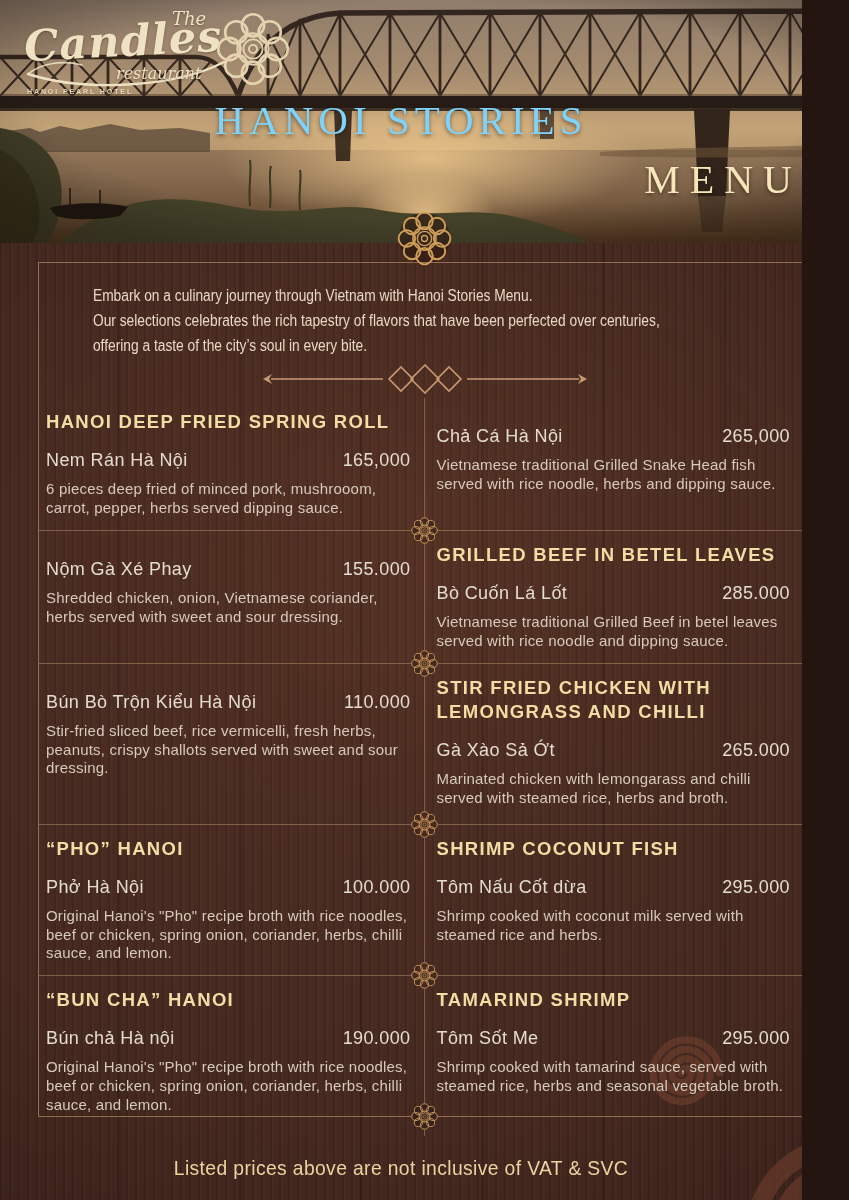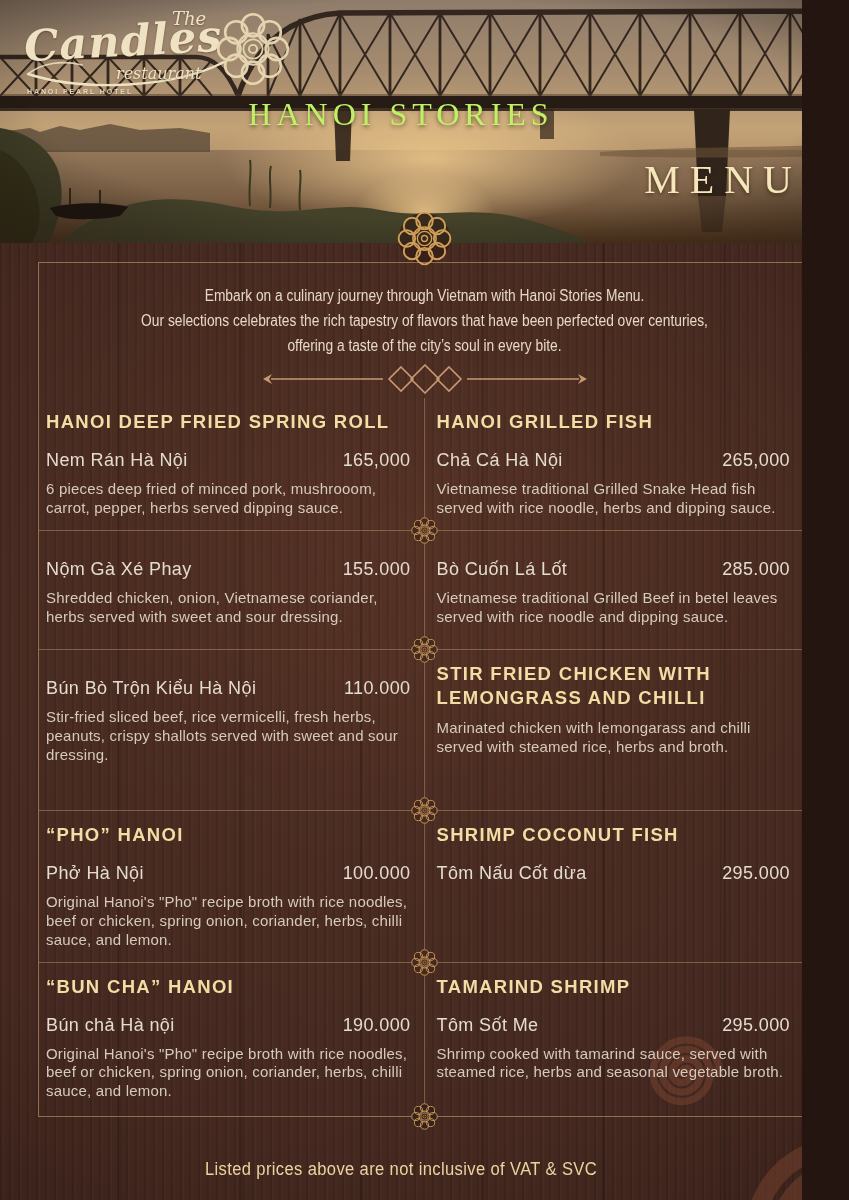--- a/index.html
+++ b/index.html
@@ -26,34 +26,34 @@
   .brand-rest{position:absolute;left:92px;top:56px;font-family:"DejaVu Serif",serif;
               font-style:italic;font-size:16px;}
   .brand-swirl{position:absolute;left:0;top:44px;width:205px;height:40px;}
   .brand-hotel{position:absolute;left:3px;top:80px;font-size:7px;letter-spacing:1.9px;
                opacity:.9;font-weight:bold;}
 
   .logo-seal{position:absolute;top:12px;left:216px;width:74px;height:74px;
              color:#e9d9b4;opacity:.95;}
 
   .page-title{position:absolute;top:96px;left:0;right:0;text-align:center;
-      font-family:"Liberation Serif",serif;font-size:32px;letter-spacing:5px;
-      color:#bef264;text-shadow:0 2px 4px rgba(40,20,10,.55);}
+      font-family:"Liberation Serif",serif;font-size:41px;letter-spacing:5px;
+      color:#7dd3fc;text-shadow:0 2px 4px rgba(40,20,10,.55);}
   .page-subtitle{position:absolute;top:156px;left:0;right:0;text-align:right;
       font-family:"Liberation Serif",serif;font-size:40px;letter-spacing:10px;
       color:#f5e7ba;text-shadow:0 2px 4px rgba(40,20,10,.55);}
 
   .top-seal{position:absolute;top:211px;left:397px;width:55px;height:55px;color:#cf9e58;}
 
   
   .frame{position:absolute;left:38px;top:262px;width:771px;height:853px;
          border:1px solid rgba(208,168,124,.55);
          background:radial-gradient(ellipse 90% 60% at 50% 30%, rgba(255,140,80,0.05), rgba(0,0,0,0) 70%);}
 
-  .intro{margin-top:20px;text-align:center;color:#e8d9c4;font-size:16px;line-height:25px;}
+  .intro{margin-top:20px;color:#e8d9c4;font-size:16px;line-height:25px;}
   .intro .line{white-space:nowrap;transform:scaleX(.86);transform-origin:50% 50%;}
 
   .divider-orn{display:block;margin:6px auto 0;width:340px;height:30px;color:#cf9f77;opacity:.95;}
 
   .menu{margin-top:4px;}
   .menu-row{position:relative;display:grid;grid-template-columns:1fr 1fr;}
   .menu-row + .menu-row{border-top:1px solid rgba(198,158,120,.45);}
   .menu-row.r1,.menu-row.r2{min-height:118px;}
   .menu-row.r3{min-height:160px;}
   .menu-row.r4{min-height:150px;}
@@ -63,21 +63,21 @@
   .cell.right{padding-left:12px;padding-right:20px;}
   .dish-title{font-weight:bold;font-size:18.5px;letter-spacing:1.3px;color:#f2dda4;line-height:1.3;}
   .dish-sub{display:flex;justify-content:space-between;align-items:baseline;margin-top:16px;
             color:#e5dcd0;font-size:18px;letter-spacing:.4px;}
   .desc{margin-top:9px;color:#d6cabb;font-size:15px;line-height:1.26;letter-spacing:.2px;}
 
   .row-seal{position:absolute;top:-14px;left:calc(50% - 13.5px);width:27px;height:27px;color:#c9995c;}
   .bottom-seal{position:absolute;bottom:-14px;left:calc(50% - 13.5px);width:27px;height:27px;color:#c9995c;}
 
   .footer{position:absolute;left:0;right:0;bottom:20px;text-align:center;
-          color:#ecd3a0;font-size:18px;letter-spacing:.4px;}
+          color:#ecd3a0;font-size:21px;letter-spacing:.4px;}
   .footer .line{white-space:nowrap;transform:scaleX(.92);transform-origin:50% 50%;}
 
   .watermark{position:absolute;right:-28px;bottom:-34px;width:250px;height:250px;
              color:#7a4430;opacity:.5;}
 </style>
 </head>
 <body>
 
 <svg width="0" height="0" style="position:absolute" aria-hidden="true">
   <defs>
@@ -211,21 +211,20 @@
       <div class="menu-row r1">
         <div class="cell left">
           <div class="dish-title">HANOI DEEP FRIED SPRING ROLL</div>
           <div class="dish-sub">
             <span class="viet">Nem Rán Hà Nội</span>
             <span class="price">165,000</span>
           </div>
           <div class="desc">6 pieces deep fried of minced pork, mushrooom, carrot, pepper, herbs served dipping sauce.</div>
         </div>
         <div class="cell right">
-          <div class="dish-title">HANOI GRILLED FISH</div>
           <div class="dish-sub">
             <span class="viet">Chả Cá Hà Nội</span>
             <span class="price">265,000</span>
           </div>
           <div class="desc">Vietnamese traditional Grilled Snake Head fish served with rice noodle, herbs and dipping sauce.</div>
         </div>
       </div>
 
       <div class="menu-row r2">
         <svg class="row-seal" viewBox="0 0 100 100">
@@ -233,20 +232,21 @@
             <use href="#seal"></use>
           </svg>
         <div class="cell left">
           <div class="dish-sub">
             <span class="viet">Nộm Gà Xé Phay</span>
             <span class="price">155.000</span>
           </div>
           <div class="desc">Shredded chicken, onion, Vietnamese coriander, herbs served with sweet and sour dressing.</div>
         </div>
         <div class="cell right">
+          <div class="dish-title">GRILLED BEEF IN BETEL LEAVES</div>
           <div class="dish-sub">
             <span class="viet">Bò Cuốn Lá Lốt</span>
             <span class="price">285.000</span>
           </div>
           <div class="desc">Vietnamese traditional Grilled Beef in betel leaves served with rice noodle and dipping sauce.</div>
         </div>
       </div>
 
       <div class="menu-row r3">
         <svg class="row-seal" viewBox="0 0 100 100">
@@ -255,20 +255,24 @@
           </svg>
         <div class="cell left">
           <div class="dish-sub">
             <span class="viet">Bún Bò Trộn Kiểu Hà Nội</span>
             <span class="price">110.000</span>
           </div>
           <div class="desc">Stir-fried sliced beef, rice vermicelli, fresh herbs, peanuts, crispy shallots served with sweet and sour dressing.</div>
         </div>
         <div class="cell right">
           <div class="dish-title">STIR FRIED CHICKEN WITH LEMONGRASS AND CHILLI</div>
+          <div class="dish-sub">
+            <span class="viet">Gà Xào Sả Ớt</span>
+            <span class="price">265.000</span>
+          </div>
           <div class="desc">Marinated chicken with lemongarass and chilli served with steamed rice, herbs and broth.</div>
         </div>
       </div>
 
       <div class="menu-row r4">
         <svg class="row-seal" viewBox="0 0 100 100">
           <circle cx="50" cy="50" r="47" fill="#45281e"></circle>
             <use href="#seal"></use>
           </svg>
         <div class="cell left">
@@ -278,20 +282,21 @@
             <span class="price">100.000</span>
           </div>
           <div class="desc">Original Hanoi's "Pho" recipe broth with rice noodles, beef or chicken, spring onion, coriander, herbs, chilli sauce, and lemon.</div>
         </div>
         <div class="cell right">
           <div class="dish-title">SHRIMP COCONUT FISH</div>
           <div class="dish-sub">
             <span class="viet">Tôm Nấu Cốt dừa</span>
             <span class="price">295.000</span>
           </div>
+          <div class="desc">Shrimp cooked with coconut milk served with steamed rice and herbs.</div>
         </div>
       </div>
 
       <div class="menu-row r5">
         <svg class="row-seal" viewBox="0 0 100 100">
           <circle cx="50" cy="50" r="47" fill="#45281e"></circle>
             <use href="#seal"></use>
           </svg>
         <div class="cell left">
           <div class="dish-title">“BUN CHA” HANOI</div>

